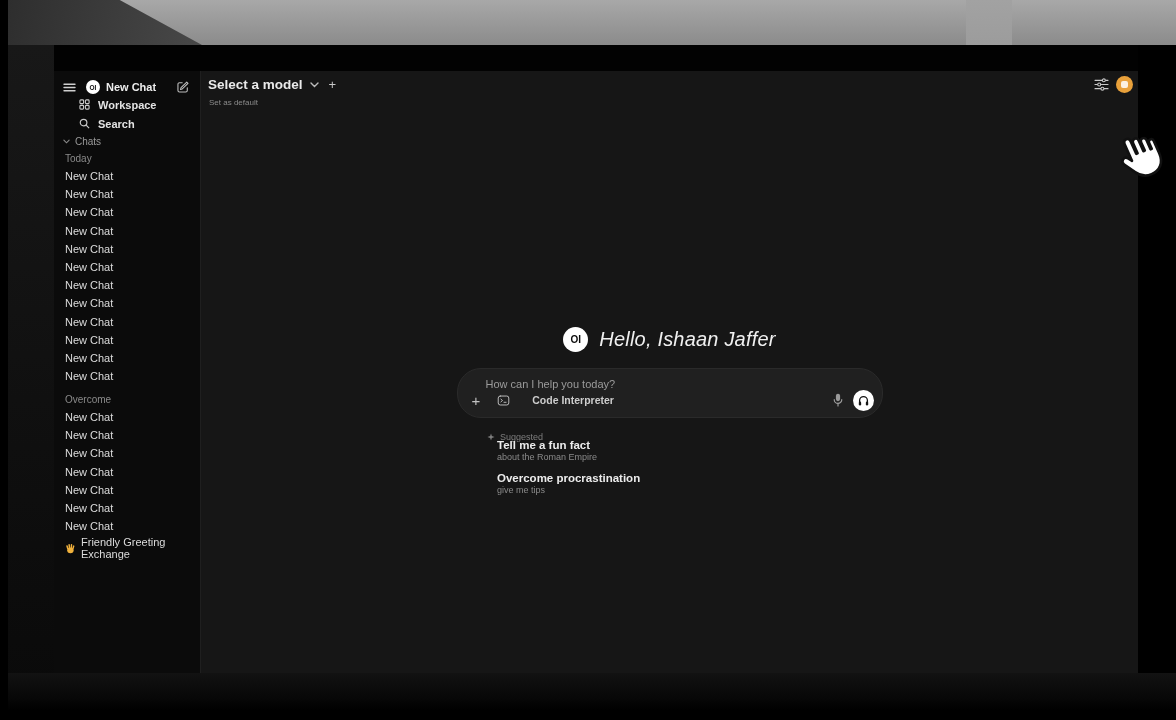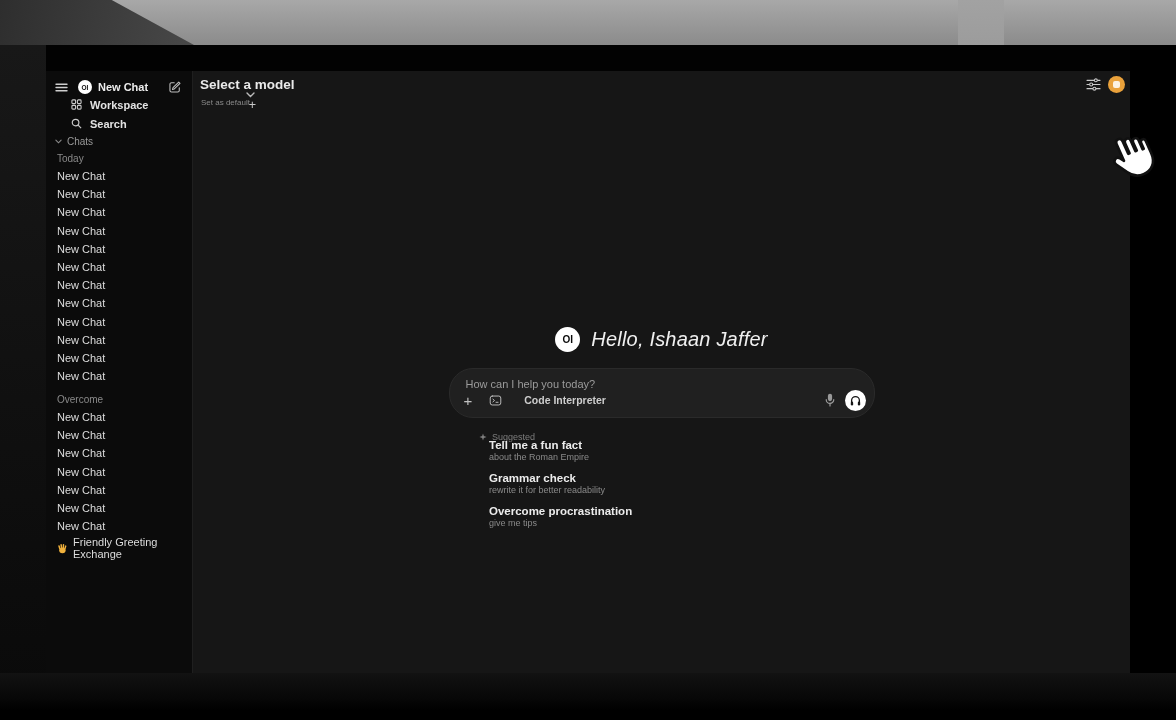--- a/index.html
+++ b/index.html
@@ -1,18 +1,18 @@
 <!DOCTYPE html>
 <html><head>
 <meta charset="utf-8">
 <style>
   * { margin:0; padding:0; box-sizing:border-box; }
   html,body { width:1176px; height:720px; background:#000; overflow:hidden;
               font-family:"Liberation Sans", sans-serif; }
-  .stage { position:absolute; inset:0; width:1004px; height:720px; }
+  .stage { position:absolute; inset:0; width:1004px; height:720px;margin-left:8px; }
 
   
   .bg-top-band { position:absolute; top:0; left:0; width:1176px; height:45px;
     background:linear-gradient(to bottom,#a8a8a8,#8b8b8b); }
   .bg-top-tri { position:absolute; top:0; left:0; width:1176px; height:45px;
     background:linear-gradient(100deg,#2e2e2e 0%,#5c5c5c 30%,#7d7d7d 95%);
     clip-path:polygon(0 0,9.5% 0,16.5% 100%,0 100%); }
   .bg-right-col { position:absolute; top:0; right:0; width:46px; height:675px;
     background:linear-gradient(to bottom,#a2a2a2 0%,#979797 12%,#828282 22%,#5e5e5e 33%,#404040 45%,#282828 58%,#161616 78%,#0b0b0b 100%); }
   .bg-left-col { position:absolute; top:45px; left:0; width:46px; height:645px;
@@ -41,21 +41,21 @@
     gap:5px; font-size:10px; color:#9a9a9a; cursor:pointer; }
   .sb-group-label { position:absolute; left:11px; font-size:10px; color:#8a8a8a; }
   .chat-list { position:absolute; left:0; width:100%; }
   .chat-item { height:18.2px; line-height:18.2px; padding-left:11px; font-size:11px;
     color:#dcdcdc; white-space:nowrap; overflow:hidden; cursor:pointer; }
   .pinned-chat { position:absolute; top:465px; left:11px; display:flex; align-items:center;
     gap:5px; font-size:11px; color:#dcdcdc; cursor:pointer; }
 
   
   .main { position:absolute; top:26px; left:147px; right:0; bottom:0; background:#161616; }
-  .model-row { position:absolute; top:6px; left:7px; display:flex; align-items:center; cursor:pointer;flex-direction:column; }
+  .model-row { position:absolute; top:6px; left:7px; display:flex; align-items:center; cursor:pointer; }
   .model-label { font-size:13.5px; font-weight:700; color:#eaeaea; }
   .model-chevron { margin-left:7px; display:flex; }
   .model-add { margin-left:10px; font-size:13px; color:#c9c9c9; cursor:pointer; line-height:1; }
   .set-default { position:absolute; top:27px; left:8px; font-size:8px; color:#8a8a8a; cursor:pointer; }
   .header-right { position:absolute; top:5px; right:5px; display:flex; align-items:center; gap:7px; }
   .sliders-btn { display:flex; cursor:pointer; }
   .avatar { width:17px; height:17px; border-radius:50%; background:#e9a13b; cursor:pointer;
     display:flex; align-items:center; justify-content:center; }
   .avatar::after { content:""; width:7px; height:7px; border-radius:2px;
     background:rgba(255,255,255,.85); }
@@ -63,21 +63,21 @@
   
   .hero { position:absolute; top:256px; left:0; right:0; display:flex;
     justify-content:center; align-items:center; gap:11px; }
   .logo-lg { width:25px; height:25px; border-radius:50%; background:#fff; color:#0a0a0a;
     font-size:10px; font-weight:700; display:flex; align-items:center; justify-content:center; }
   .hero-text { font-size:20px; font-weight:500; color:#f0f0f0; letter-spacing:.2px;font-style:italic; }
 
   
   .composer { position:absolute; top:297px; left:50%; transform:translateX(-50%);
     width:426px; height:50px; background:#202020; border:1px solid #2a2a2a; border-radius:24px; }
-  .composer-input { position:absolute; top:7px; left:16px; right:16px; height:16px;
+  .composer-input { position:absolute; top:7px; left:28px; right:16px; height:16px;
     background:transparent; border:none; outline:none; color:#e8e8e8; font-size:11px;
     font-family:"Liberation Sans", sans-serif; }
   .composer-input::placeholder { color:#9b9b9b; }
   .composer-bottom { position:absolute; bottom:6px; left:12px; right:8px; height:22px;
     display:flex; align-items:center; }
   .composer-add { font-size:15px; color:#c2c2c2; cursor:pointer; line-height:1; margin-left:2px; }
   .ci-chip { display:flex; align-items:center; gap:22px; margin-left:17px; cursor:pointer; }
   .ci-label { font-size:10.5px; font-weight:600; color:#cdcdcd; }
   .composer-spacer { flex:1; }
   .mic-btn { display:flex; cursor:pointer; margin-right:9px; }
@@ -282,24 +282,20 @@
         <span>Suggested</span>
       </div>
 
       <div class="suggestion-list">
 
           <div class="suggestion-item">
             <div class="suggestion-title">Tell me a fun fact</div>
             <div class="suggestion-sub">about the Roman Empire</div>
           </div>
 
-          <div class="suggestion-item">
-            <div class="suggestion-title">Grammar check</div>
-            <div class="suggestion-sub">rewrite it for better readability</div>
-          </div>
 
           <div class="suggestion-item">
             <div class="suggestion-title">Overcome procrastination</div>
             <div class="suggestion-sub">give me tips</div>
           </div>
         </div>
 
     </div>
   </div>
 

